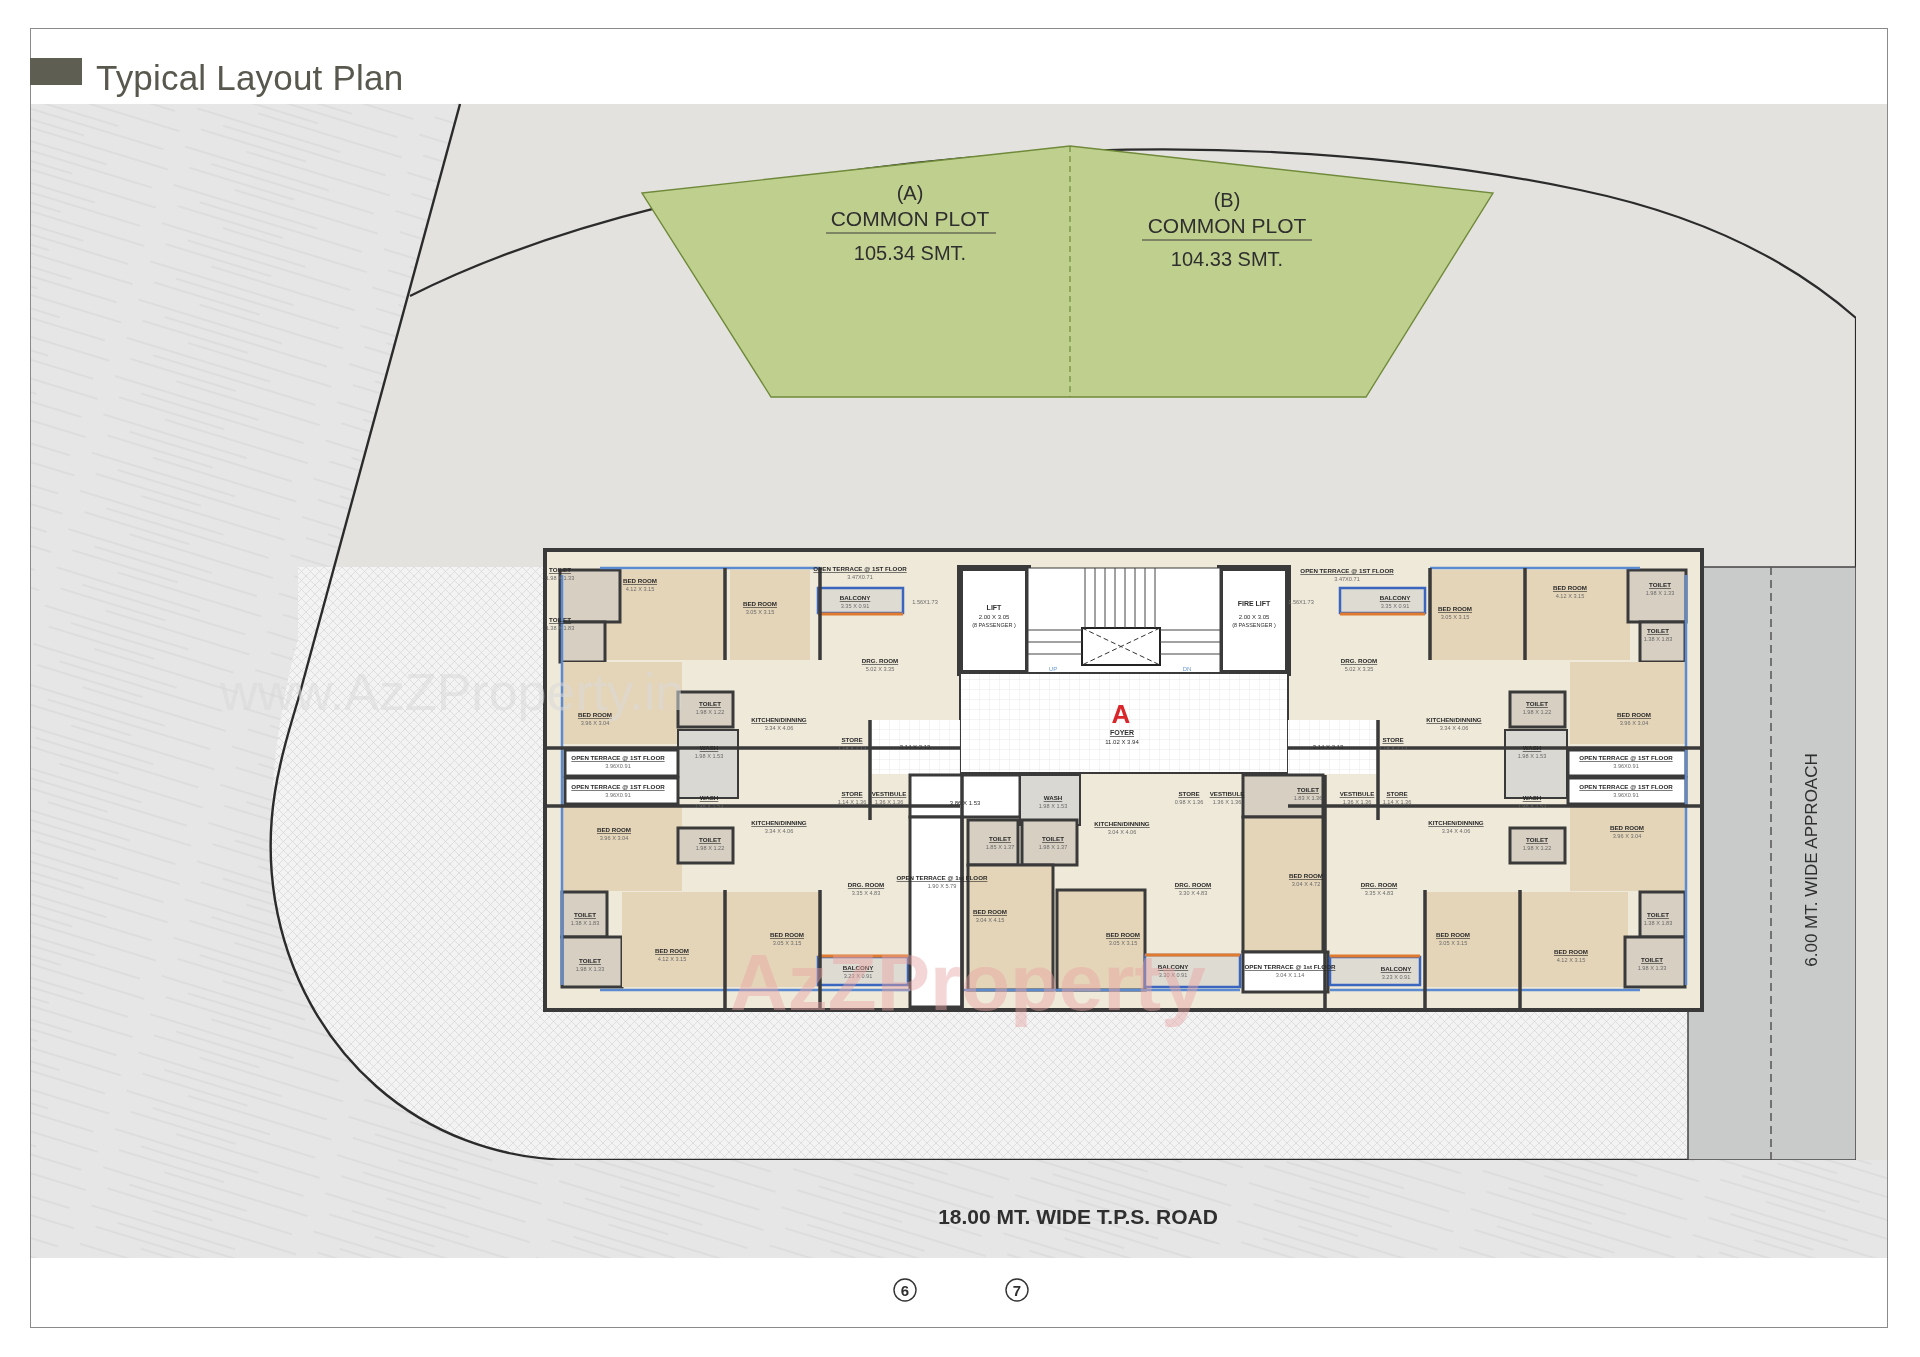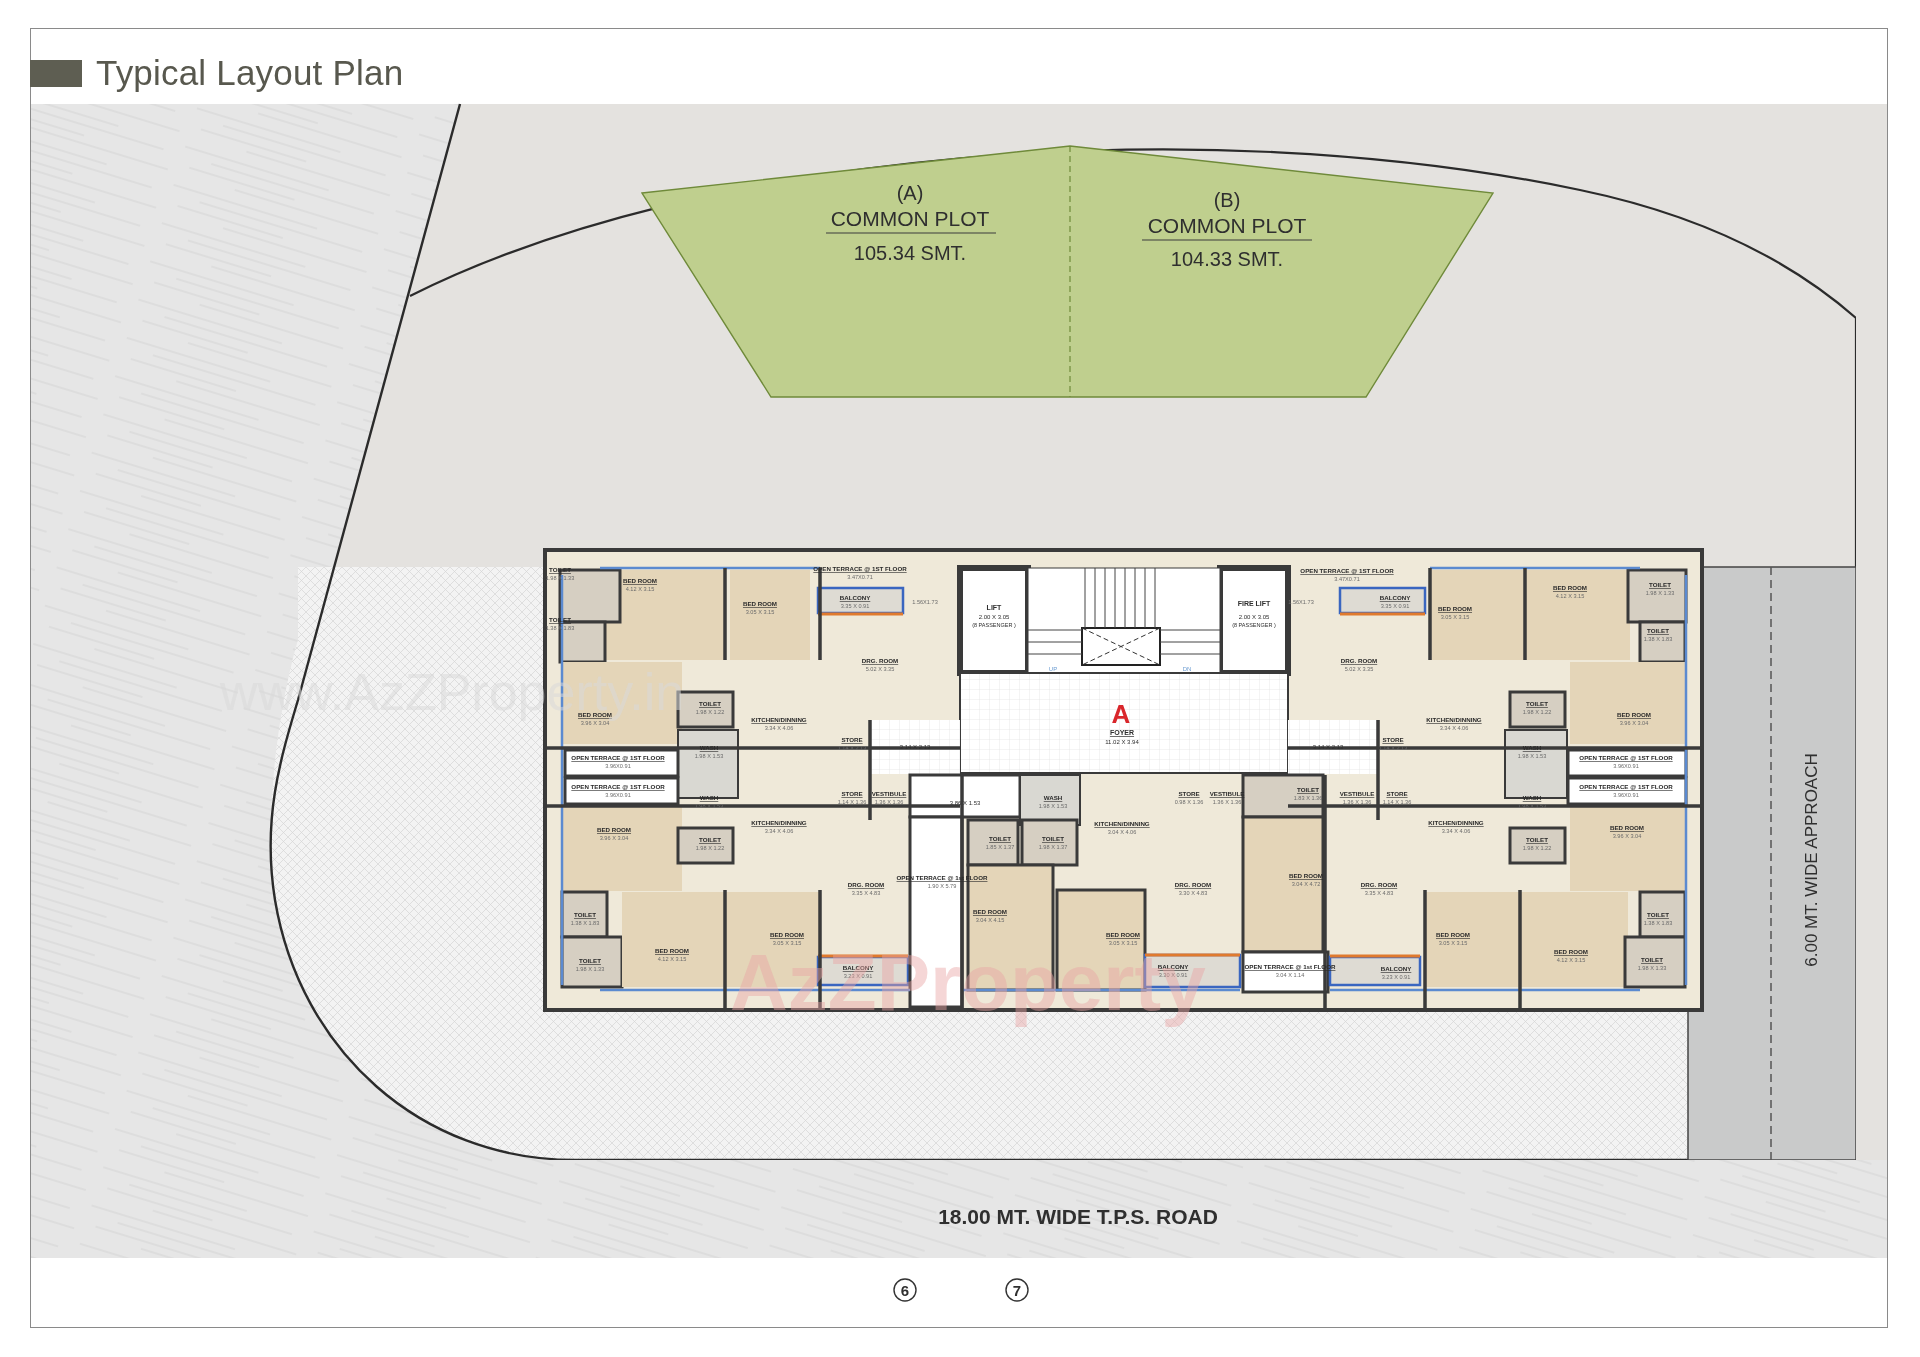--- a/index.html
+++ b/index.html
@@ -1,18 +1,18 @@
 <!DOCTYPE html>
 <html><head>
 <meta charset="utf-8">
 <style>
   html,body{margin:0;padding:0;background:#ffffff;}
   body{width:1920px;height:1357px;position:relative;overflow:hidden;font-family:"Liberation Sans",sans-serif;}
   #sheet{position:absolute;left:30px;top:28px;width:1858px;height:1300px;border:1px solid #8a8a8a;box-sizing:border-box;background:#fff;}
-  #title-bar{position:absolute;left:30px;top:58px;height:30px;display:flex;align-items:center;}
+  #title-bar{position:absolute;left:30px;top:58px;height:30px;display:flex;align-items:flex-start;}
   #title-swatch{width:52px;height:27px;background:#5e5e52;}
   #title-text{margin-left:14px;font-size:35px;color:#58584e;letter-spacing:0.2px;}
   svg{position:absolute;left:0;top:0;}
   .lbl{font-family:"Liberation Sans",sans-serif;fill:#2f2f2f;}
 </style>
 </head>
 <body>
 
 <div id="sheet"></div>
 

